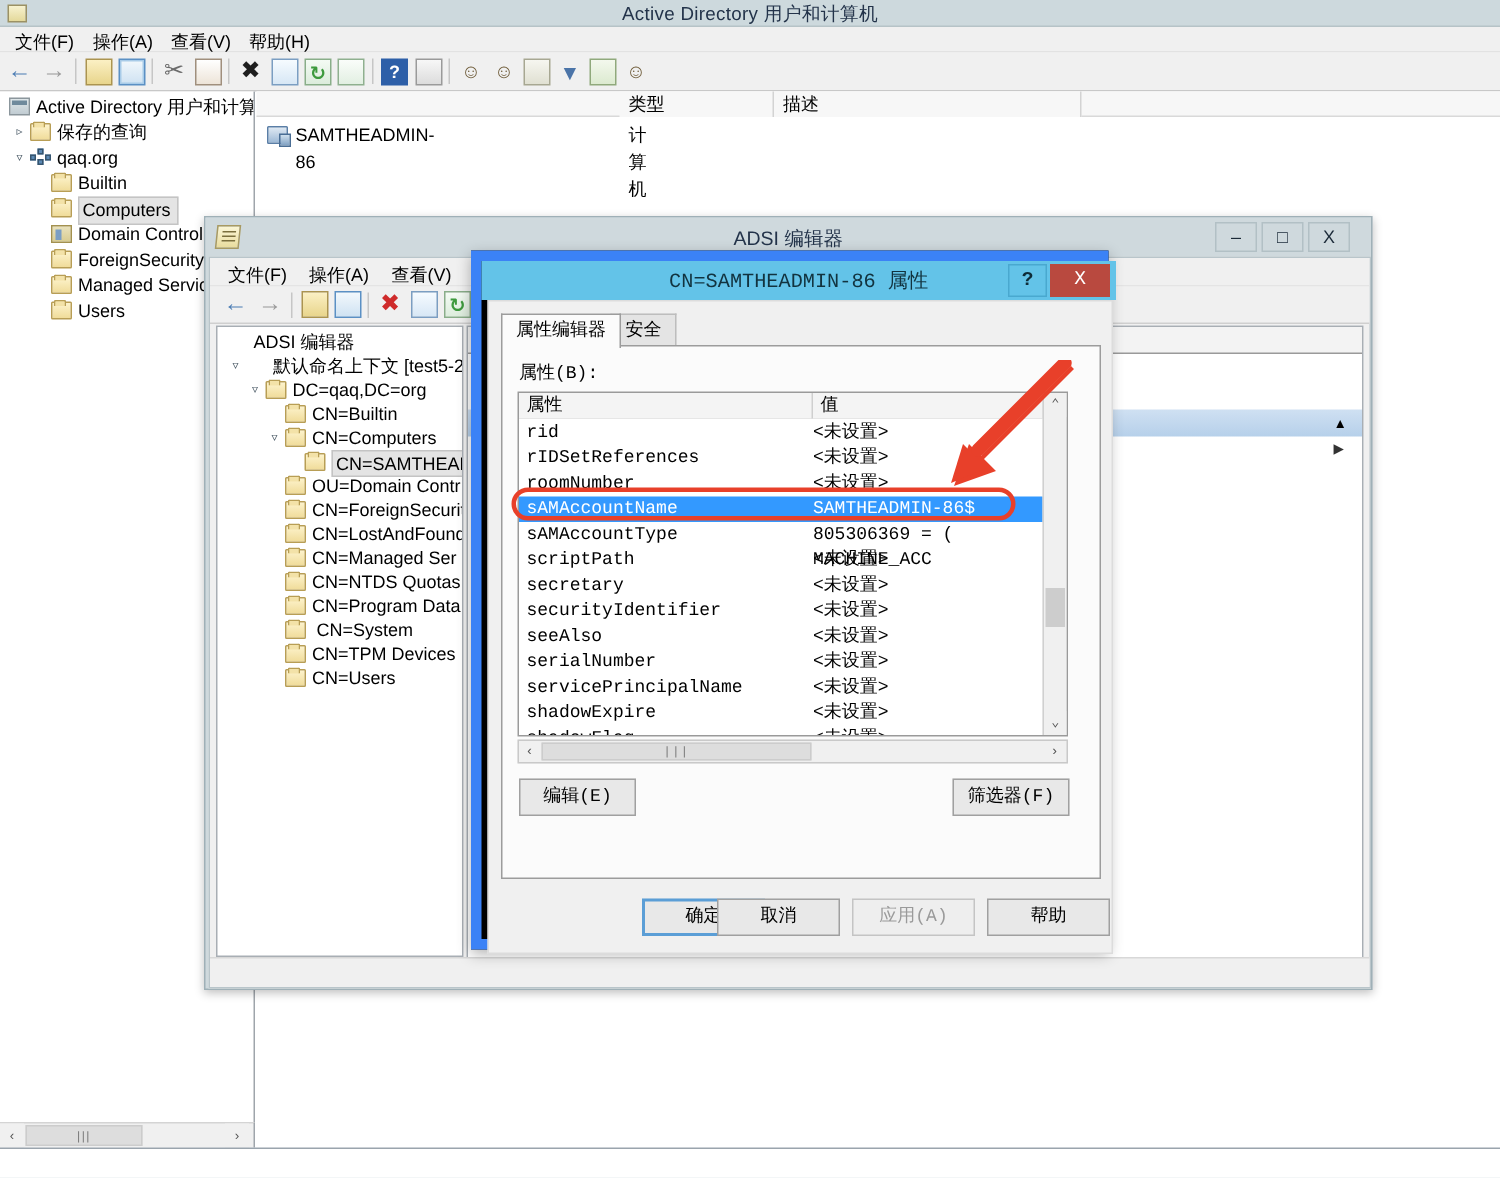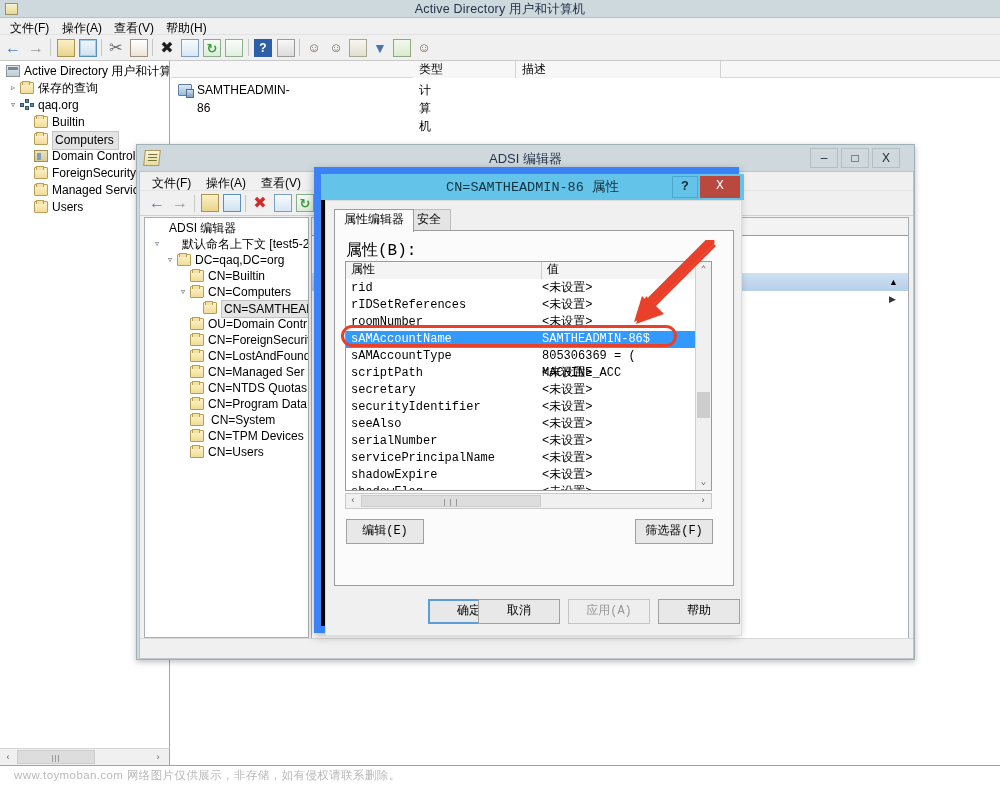--- a/index.html
+++ b/index.html
@@ -219,21 +219,21 @@
   .tab {
     position:absolute; top:0; height:22px; line-height:21px;
     font-size:12px; padding:0 9px; background:#e4e4e4;
     border:1px solid #bdbdbd; border-bottom:none;
   }
   .tab.active { background:#fbfbfb; border-color:#9c9c9c; z-index:2; height:23px; }
   .tabpanel {
     position:absolute; left:8px; top:29px; width:400px; height:356px;
     background:#fbfbfb; border:1px solid #9c9c9c;
   }
-  .field-label { position:absolute; font-size:16px; color:#000; }
+  .field-label { position:absolute; font-size:12px; color:#000; }
   .attr-listbox {
     position:absolute; left:10px; top:30px; width:367px; height:230px;
     background:#fff; border:1px solid #9a9a9a; overflow:hidden;
   }
   .attr-header {
     position:absolute; left:0; top:0; width:350px; height:17px;
     background:#f4f4f4; border-bottom:1px solid #b8b8b8;
   }
   .ah-cell {
     position:absolute; top:0; height:17px; line-height:17px; font-size:12px;
@@ -623,15 +623,14 @@
   </div>
 
   <div class="ann-box" style="left:341px;top:325px;width:336px;height:22px;"></div>
   <svg class="ann-arrow" style="left:610px;top:240px;" width="110" height="100" viewBox="0 0 110 100">
     <path d="M104,4 L44,64 L36,56 L26,84 L54,74 L46,66 L106,6 Z" fill="#e8402a"></path>
     <path d="M100,2 L42,60" stroke="#e8402a" stroke-width="9" stroke-linecap="round"></path>
     <path d="M48,72 L24,82 L32,56 Z" fill="#e8402a"></path>
   </svg>
 
   <div class="bottom-rule"></div>
-  <div class="watermark">www.toymoban.com 网络图片仅供展示，非存储，如有侵权请联系删除。</div>
 
 </div>
 
 </body></html>

